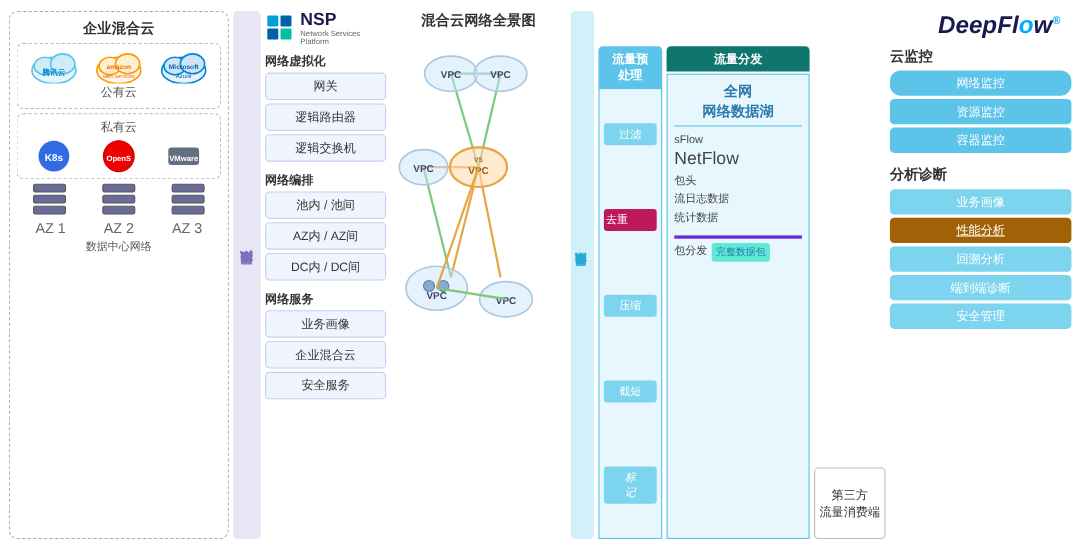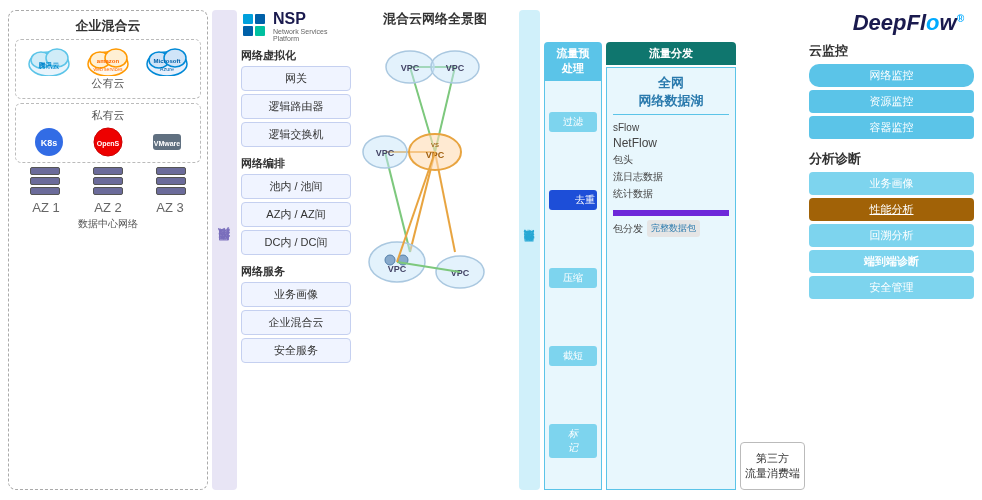--- a/index.html
+++ b/index.html
@@ -430,64 +430,64 @@
         DeepFl<span style="color:#00aaff;">o</span>w<sup style="font-size:10px; color:#00aaff;">®</sup>
       </span>
     </div>
 
     <div style="display:flex; flex:1; gap:4px; align-items:stretch;">
 
       <div style="display:flex; flex-direction:column; width:58px; flex-shrink:0;">
         <div style="background:#5bc4e8; color:white; font-size:11px; text-align:center; padding:4px 2px; border-radius:4px 4px 0 0; font-weight:bold;">流量预<br>处理</div>
         <div style="background:#e8f7fd; border:1px solid #5bc4e8; flex:1; display:flex; flex-direction:column; justify-content:space-around; padding:4px; gap:3px;">
           <div style="background:#7dd4ee; color:white; font-size:10px; text-align:center; padding:3px 2px; border-radius:3px;">过滤</div>
-          <div style="background:#1d4ed8; color:white; font-size:10px; text-align:right; padding:3px 2px; border-radius:3px;">去重</div>
+          <div style="background:#be185d; color:white; font-size:10px; text-align:left; padding:3px 2px; border-radius:3px;">去重</div>
           <div style="background:#7dd4ee; color:white; font-size:10px; text-align:center; padding:3px 2px; border-radius:3px;">压缩</div>
           <div style="background:#7dd4ee; color:white; font-size:10px; text-align:center; padding:3px 2px; border-radius:3px;">截短</div>
           <div style="background:#7dd4ee; color:white; font-size:10px; text-align:center; padding:3px 18px; border-radius:3px;font-style:italic;">标记</div>
         </div>
       </div>
 
       <div style="display:flex; flex-direction:column; width:130px; flex-shrink:0;">
 
         <div style="background:#0f766e; color:white; font-size:11px; text-align:center; padding:4px 2px; border-radius:4px 4px 0 0; font-weight:bold; margin-bottom:2px;">流量分发</div>
 
         <div style="background:#e8f7fd; border:1px solid #5bc4e8; flex:1; display:flex; flex-direction:column; padding:6px; gap:3px;">
           <div style="font-size:13px; font-weight:bold; color:#2a7aad; text-align:center; border-bottom:1px solid #5bc4e8; padding-bottom:4px; margin-bottom:4px;">全网<br>网络数据湖</div>
           <div style="font-size:10px; color:#444;">sFlow</div>
-          <div style="font-size:12px; color:#444;">NetFlow</div>
+          <div style="font-size:16px; color:#444;">NetFlow</div>
           <div style="font-size:10px; color:#444;">包头</div>
           <div style="font-size:10px; color:#444;">流日志数据</div>
           <div style="font-size:10px; color:#444;">统计数据</div>
-          <div style="display:flex; align-items:center; gap:4px; margin-top:6px; border-top:6px solid #6d28d9; padding-top:4px;">
+          <div style="display:flex; align-items:flex-start; gap:4px; margin-top:6px; border-top:3px solid #6d28d9; padding-top:4px;">
             <span style="font-size:10px; color:#444;">包分发</span>
-            <span style="font-size:9px; color:#2a7aad; background:#e5e5e5; padding:2px 4px; border-radius:3px;">完整数据包</span>
+            <span style="font-size:9px; color:#2a7aad; background:#5eead4; padding:2px 4px; border-radius:3px;">完整数据包</span>
           </div>
         </div>
       </div>
 
       <div style="display:flex; flex-direction:column; width:65px; flex-shrink:0; justify-content:flex-end;">
-        <div style="border:1.5px solid #bbb; border-radius:4px; padding:6px 4px; text-align:center; font-size:11px; color:#333; height:48px; display:flex; align-items:center; justify-content:center;">第三方<br>流量消费端</div>
+        <div style="border:1.5px solid #bbb; border-radius:4px; padding:6px 4px; text-align:center; font-size:11px; color:#333; height:65px; display:flex; align-items:center; justify-content:center;">第三方<br>流量消费端</div>
       </div>
 
       <div style="display:flex; flex-direction:column; flex:1;">
 
         <div style="margin-bottom:8px;">
           <div style="font-size:13px; font-weight:bold; color:#333; margin-bottom:4px;">云监控</div>
           <div style="background:#5bc4e8; color:white; font-size:11px; text-align:center; padding:4px 6px; border-radius:10px; margin-bottom:3px;">网络监控</div>
           <div style="background:#5bc4e8; color:white; font-size:11px; text-align:center; padding:4px 6px; border-radius:4px; margin-bottom:3px;">资源监控</div>
           <div style="background:#5bc4e8; color:white; font-size:11px; text-align:center; padding:4px 6px; border-radius:4px; margin-bottom:3px;">容器监控</div>
         </div>
 
         <div>
           <div style="font-size:13px; font-weight:bold; color:#333; margin-bottom:4px;">分析诊断</div>
           <div style="background:#7dd4ee; color:white; font-size:11px; text-align:center; padding:4px 6px; border-radius:4px; margin-bottom:3px;">业务画像</div>
           <div style="background:#a16207; color:white; font-size:11px; text-align:center; padding:4px 6px; border-radius:4px; margin-bottom:3px;text-decoration:underline;">性能分析</div>
           <div style="background:#7dd4ee; color:white; font-size:11px; text-align:center; padding:4px 6px; border-radius:4px; margin-bottom:3px;">回溯分析</div>
-          <div style="background:#7dd4ee; color:white; font-size:11px; text-align:center; padding:4px 0; border-radius:4px; margin-bottom:3px;font-weight:bold;">端到端诊断</div>
+          <div style="background:#7dd4ee; color:white; font-size:11px; text-align:center; padding:4px 0; border-radius:4px; margin-bottom:3px;">端到端诊断</div>
           <div style="background:#7dd4ee; color:white; font-size:11px; text-align:center; padding:4px 6px; border-radius:4px; margin-bottom:3px;">安全管理</div>
         </div>
       </div>
 
     </div>
   </div>
 
 </div>
 
 </body></html>

